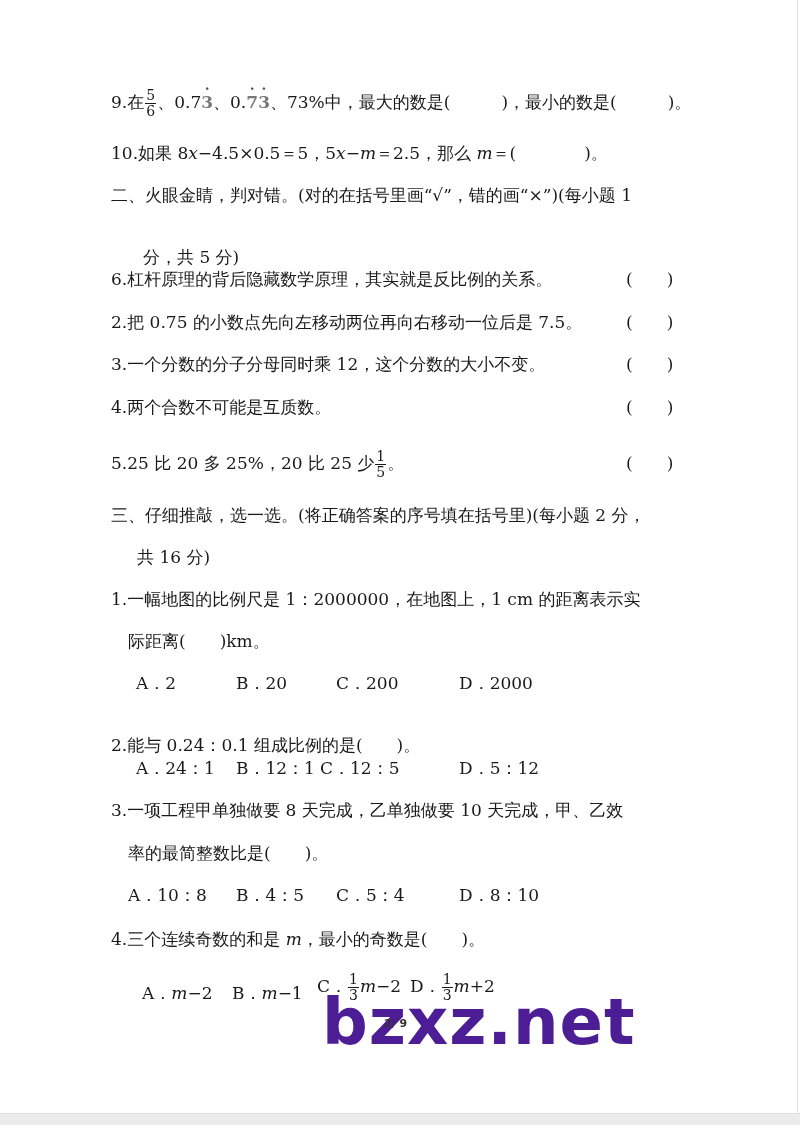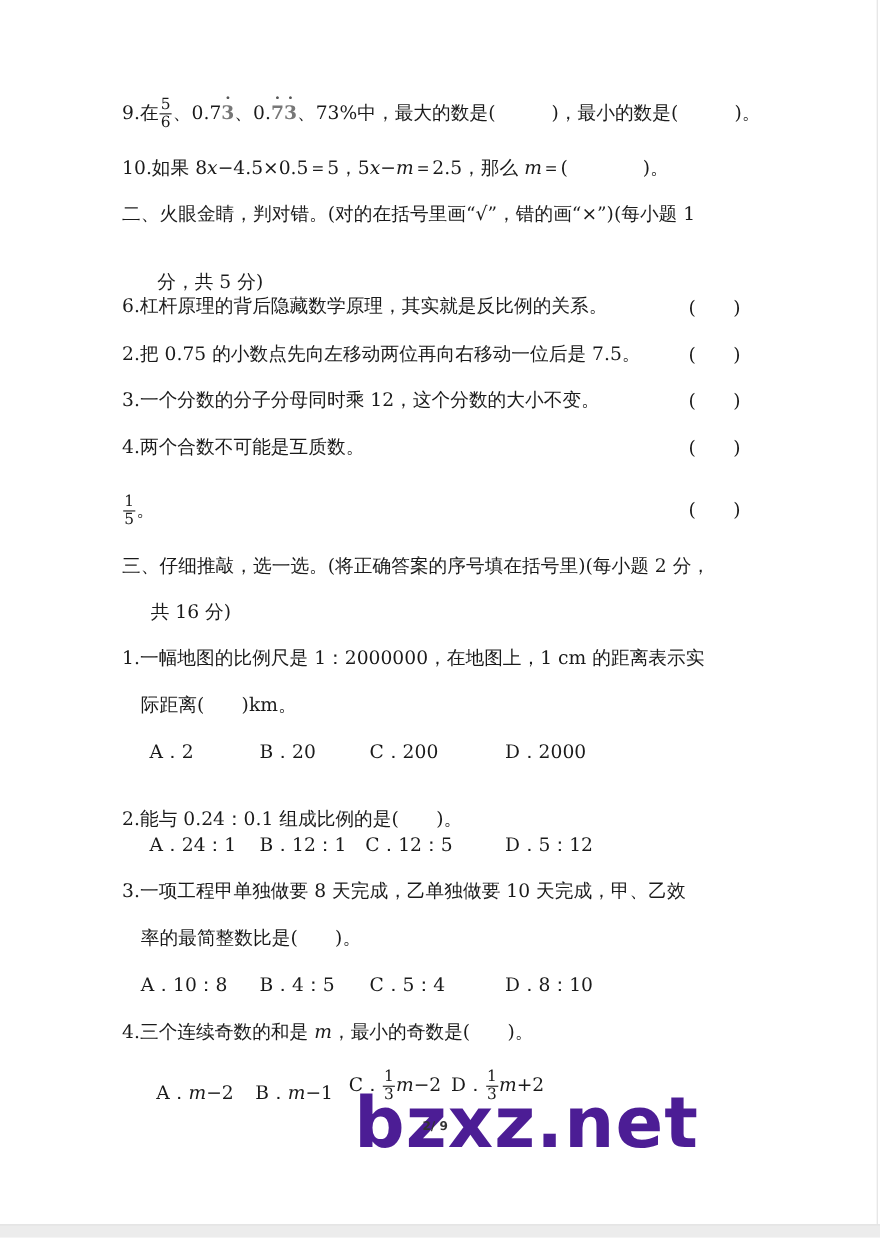--- a/index.html
+++ b/index.html
@@ -67,38 +67,38 @@
     <div class="line" style="top:311px;">2.把 0.75 的小数点先向左移动两位再向右移动一位后是 7.5。</div>
     <div class="paren-right" style="left:626px; top:311px;">(　　)</div>
 
     <div class="line" style="top:353px;">3.一个分数的分子分母同时乘 12，这个分数的大小不变。</div>
     <div class="paren-right" style="left:626px; top:353px;">(　　)</div>
 
     <div class="line" style="top:396px;">4.两个合数不可能是互质数。</div>
     <div class="paren-right" style="left:626px; top:396px;">(　　)</div>
 
     <div class="line" style="top:449px;">
-      <span class="frac"><span class="num">1</span><span class="den">5</span></span><span>。</span>
+      <span>5.25 比 20 多 25%，20 比 25 少</span><span class="frac"><span class="num">1</span><span class="den">5</span></span><span>。</span>
     </div>
     <div class="paren-right" style="left:626px; top:452px;">(　　)</div>
 
     <div class="line section" style="top:504px;">三、仔细推敲，选一选。(将正确答案的序号填在括号里)(每小题 2 分，</div>
     <div class="line indent" style="top:546px; left:137px;">共 16 分)</div>
 
     <div class="line" style="top:588px;text-align:right;">1.一幅地图的比例尺是 1：2000000，在地图上，1 cm 的距离表示实</div>
     <div class="line" style="top:630px; left:128px;">际距离(　　)km。</div>
     <div class="opt" style="left:136px; top:672px;">A．2</div>
     <div class="opt" style="left:236px; top:672px;">B．20</div>
     <div class="opt" style="left:336px; top:672px;">C．200</div>
     <div class="opt" style="left:459px; top:672px;">D．2000</div>
 
     <div class="line" style="top:734px;">2.能与 0.24：0.1 组成比例的是(　　)。</div>
     <div class="opt" style="left:136px; top:757px;">A．24：1</div>
     <div class="opt" style="left:236px; top:757px;">B．12：1</div>
-    <div class="opt" style="left:332px; top:757px;">C．12：5</div>
+    <div class="opt" style="left:320px; top:757px;">C．12：5</div>
     <div class="opt" style="left:459px; top:757px;">D．5：12</div>
 
     <div class="line" style="top:799px;">3.一项工程甲单独做要 8 天完成，乙单独做要 10 天完成，甲、乙效</div>
     <div class="line" style="top:842px; left:128px;">率的最简整数比是(　　)。</div>
     <div class="opt" style="left:128px; top:884px;">A．10：8</div>
     <div class="opt" style="left:236px; top:884px;">B．4：5</div>
     <div class="opt" style="left:336px; top:884px;">C．5：4</div>
     <div class="opt" style="left:459px; top:884px;">D．8：10</div>
 
     <div class="line" style="top:928px;">

